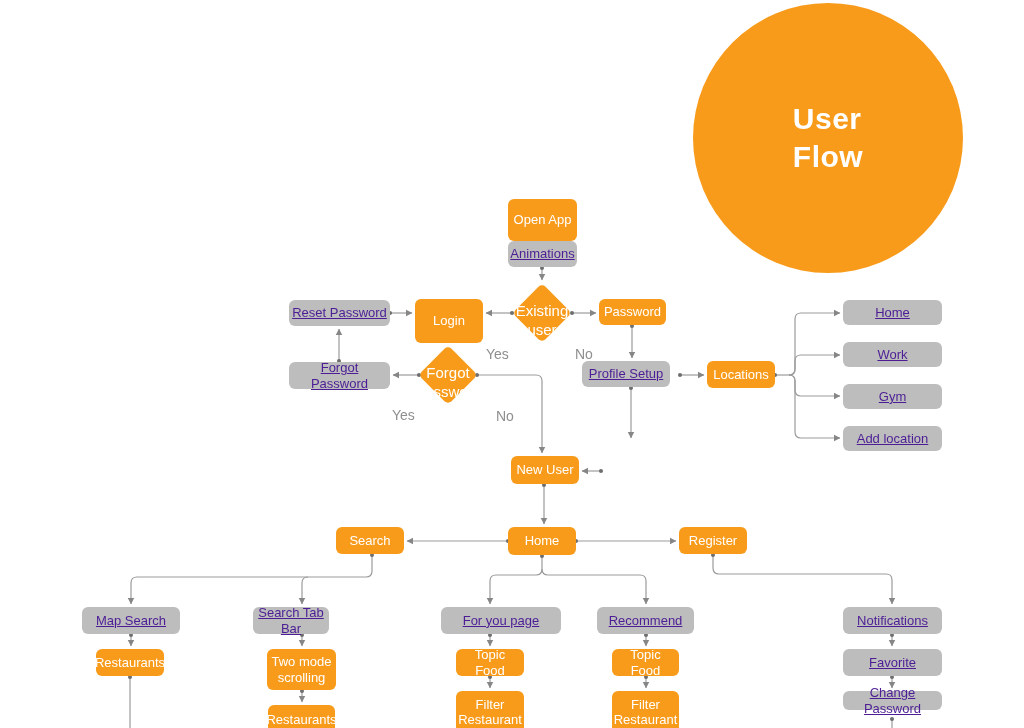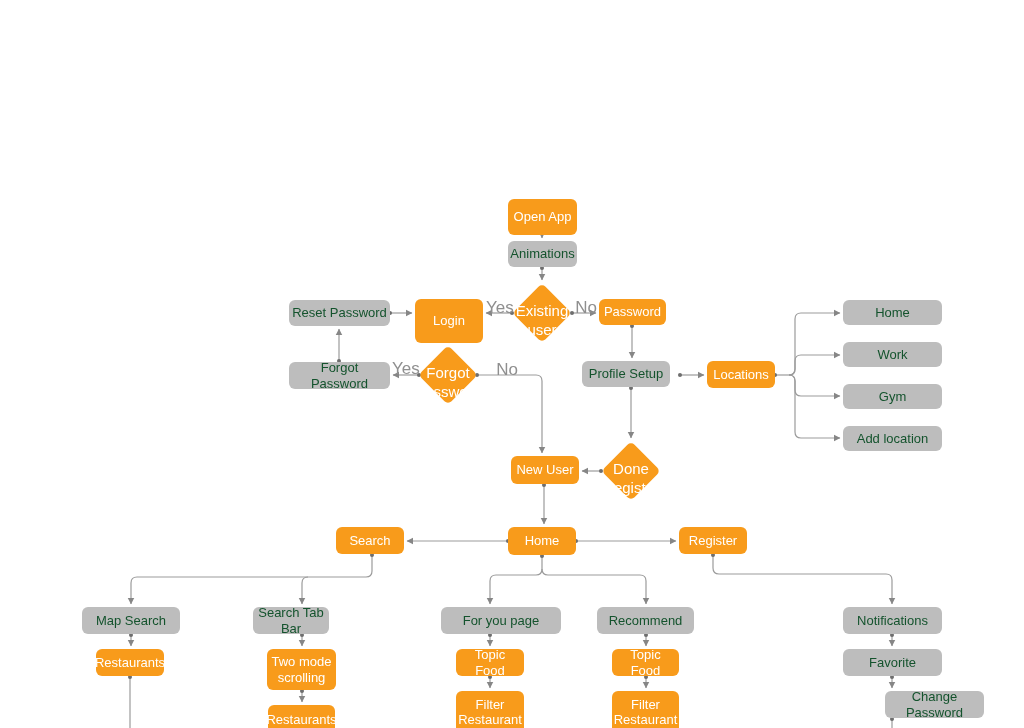--- a/index.html
+++ b/index.html
@@ -11,34 +11,34 @@
   #canvas{position:absolute;left:0;top:0;width:1024px;height:728px;}
   svg.wires{position:absolute;left:0;top:0;pointer-events:none;}
   .edge{stroke:#9b9b9b;stroke-width:1.2;fill:none;}
   .node{
     position:absolute;border-radius:6px;
     display:flex;align-items:center;justify-content:center;
     text-align:center;font-size:13px;line-height:1.18;
     color:#ffffff;padding:1px 3px;box-sizing:border-box;
   }
   .orange{background:#F89B1B;}
-  .gray{background:#BDBDBD;color:#14532d;}
+  .gray{background:#BDBDBD;color:#4c1d95;text-decoration:underline;}
   .diamond{position:absolute;width:60px;height:60px;}
   .diamond-shape{
     position:absolute;left:9px;top:9px;width:42px;height:42px;
     background:#F89B1B;border-radius:5px;transform:rotate(45deg);
   }
   .diamond-label{
     position:absolute;left:0;top:8px;width:100%;height:100%;
     display:flex;align-items:center;justify-content:center;text-align:center;
     font-size:15px;line-height:1.25;color:#ffffff;
   }
   .edge-label{
-    position:absolute;width:22px;text-align:center;
-    font-size:17px;color:#8f8f8f;
+    position:absolute;width:22px;
+    font-size:14px;color:#8f8f8f;margin-top:48px;
   }
   .title-circle{
     position:absolute;left:693px;top:3px;width:270px;height:270px;
     background:#F89B1B;border-radius:50%;
     display:flex;align-items:center;justify-content:center;
   }
   .title-text{
     color:#ffffff;font-weight:bold;font-size:30px;line-height:38px;
     text-align:left;letter-spacing:0.5px;
   }
@@ -90,22 +90,28 @@
     <path class="edge" d="M892,635 V646" marker-start="url(#dot)" marker-end="url(#arr)"></path>
     <path class="edge" d="M892,677 V688" marker-start="url(#dot)" marker-end="url(#arr)"></path>
     <path class="edge" d="M892,719 V728" marker-start="url(#dot)"></path>
     <path class="edge" d="M775,375 H789" marker-start="url(#dot)"></path>
     <path class="edge" d="M789,375 Q795,375 795,369 V319 Q795,313 801,313 H840" marker-end="url(#arr)"></path>
     <path class="edge" d="M789,375 Q795,375 795,369 V361 Q795,355 801,355 H840" marker-end="url(#arr)"></path>
     <path class="edge" d="M789,375 Q795,375 795,381 V390 Q795,396 801,396 H840" marker-end="url(#arr)"></path>
     <path class="edge" d="M789,375 Q795,375 795,381 V432 Q795,438 801,438 H840" marker-end="url(#arr)"></path>
   </svg>
 
+  <div class="title-circle">
+    <div class="title-text">
+      <span>User</span>
+      <span>Flow</span>
+    </div>
+  </div>
 
-  <div class="node orange" style="left:508px;top:199px;width:69px;height:36px">Open App</div>
+  <div class="node orange" style="left:508px;top:199px;width:69px;height:42px">Open App</div>
   <div class="node gray" style="left:508px;top:241px;width:69px;height:26px">Animations</div>
   <div class="node orange" style="left:415px;top:299px;width:68px;height:44px">Login</div>
   <div class="node orange" style="left:599px;top:299px;width:67px;height:26px">Password</div>
   <div class="node gray" style="left:289px;top:300px;width:101px;height:26px">Reset Password</div>
   <div class="node gray" style="left:289px;top:362px;width:101px;height:27px">Forgot Password</div>
   <div class="node gray" style="left:582px;top:361px;width:88px;height:26px">Profile Setup</div>
   <div class="node orange" style="left:707px;top:361px;width:68px;height:27px">Locations</div>
   <div class="node gray" style="left:843px;top:300px;width:99px;height:25px">Home</div>
   <div class="node gray" style="left:843px;top:342px;width:99px;height:25px">Work</div>
   <div class="node gray" style="left:843px;top:384px;width:99px;height:25px">Gym</div>
@@ -120,33 +126,29 @@
   <div class="node gray" style="left:597px;top:607px;width:97px;height:27px">Recommend</div>
   <div class="node gray" style="left:843px;top:607px;width:99px;height:27px">Notifications</div>
   <div class="node orange" style="left:96px;top:649px;width:68px;height:27px">Restaurants</div>
   <div class="node orange" style="left:267px;top:649px;width:69px;height:41px">Two mode scrolling</div>
   <div class="node orange" style="left:456px;top:649px;width:68px;height:27px">Topic Food</div>
   <div class="node orange" style="left:612px;top:649px;width:67px;height:27px">Topic Food</div>
   <div class="node gray" style="left:843px;top:649px;width:99px;height:27px">Favorite</div>
   <div class="node orange" style="left:268px;top:705px;width:67px;height:30px">Restaurants</div>
   <div class="node orange" style="left:456px;top:691px;width:68px;height:42px">Filter Restaurant</div>
   <div class="node orange" style="left:612px;top:691px;width:67px;height:42px">Filter Restaurant</div>
-  <div class="node gray" style="left:885px;top:691px;width:99px;height:27px">Change Password</div>
+  <div class="node gray" style="left:843px;top:691px;width:99px;height:19px">Change Password</div>
 
   <div class="diamond" style="left:512px;top:283px">
     <div class="diamond-shape"></div>
     <div class="diamond-label">Existing user</div>
   </div>
   <div class="diamond" style="left:418px;top:345px">
     <div class="diamond-shape"></div>
     <div class="diamond-label">Forgot Password</div>
-  </div>
-  <div class="diamond" style="left:601px;top:441px">
-    <div class="diamond-shape"></div>
-    <div class="diamond-label">Done Register</div>
   </div>
 
   <div class="edge-label" style="left:486px;top:298px">Yes</div>
   <div class="edge-label" style="left:575px;top:298px">No</div>
   <div class="edge-label" style="left:392px;top:359px">Yes</div>
   <div class="edge-label" style="left:496px;top:360px">No</div>
 
 </div>
 
 </body></html>

